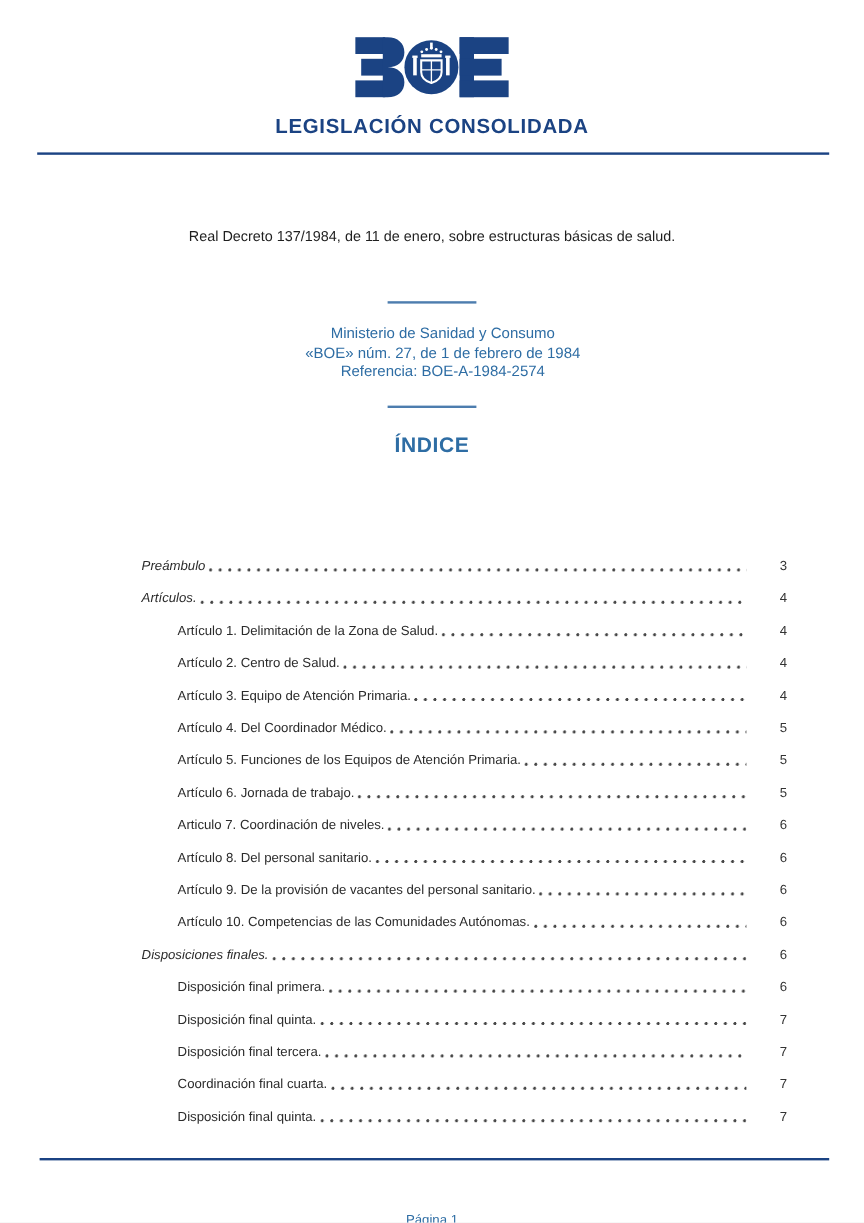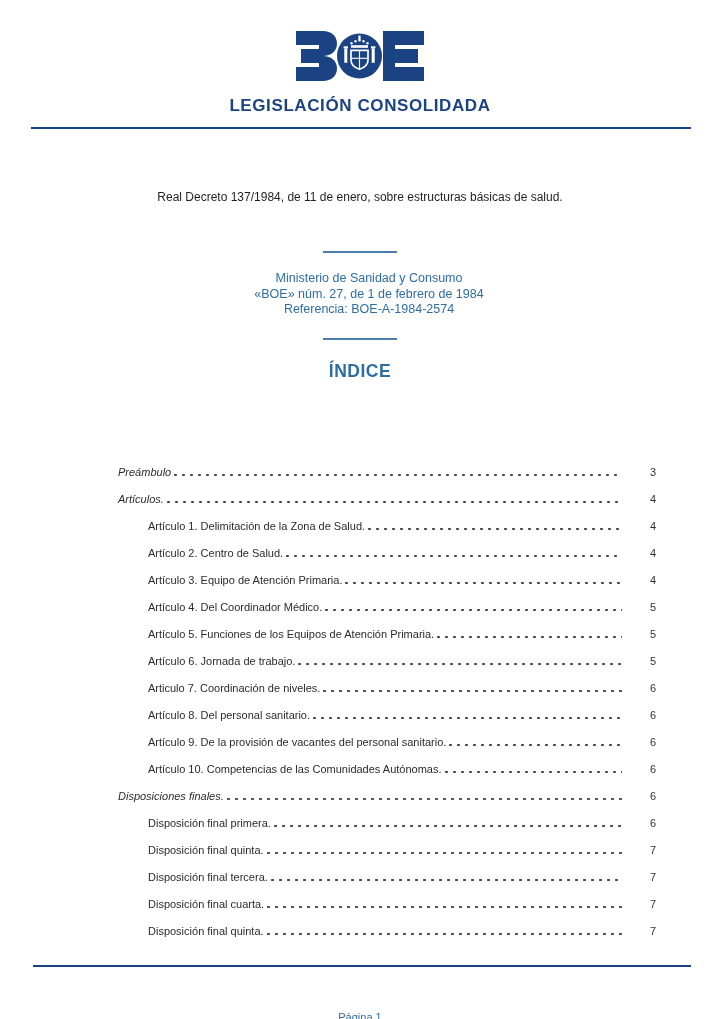--- a/index.html
+++ b/index.html
@@ -230,21 +230,21 @@
         <span class="toc-label">Disposición final quinta.</span>
         <span class="toc-dots"></span>
         <span class="toc-page">7</span>
       </div>
       <div class="toc-row indent">
         <span class="toc-label">Disposición final tercera.</span>
         <span class="toc-dots"></span>
         <span class="toc-page">7</span>
       </div>
       <div class="toc-row indent">
-        <span class="toc-label">Disposición final cuarta.</span>
+        <span class="toc-label">Coordinación final cuarta.</span>
         <span class="toc-dots"></span>
         <span class="toc-page">7</span>
       </div>
       <div class="toc-row indent">
         <span class="toc-label">Disposición final quinta.</span>
         <span class="toc-dots"></span>
         <span class="toc-page">7</span>
       </div>
     </div>
 

